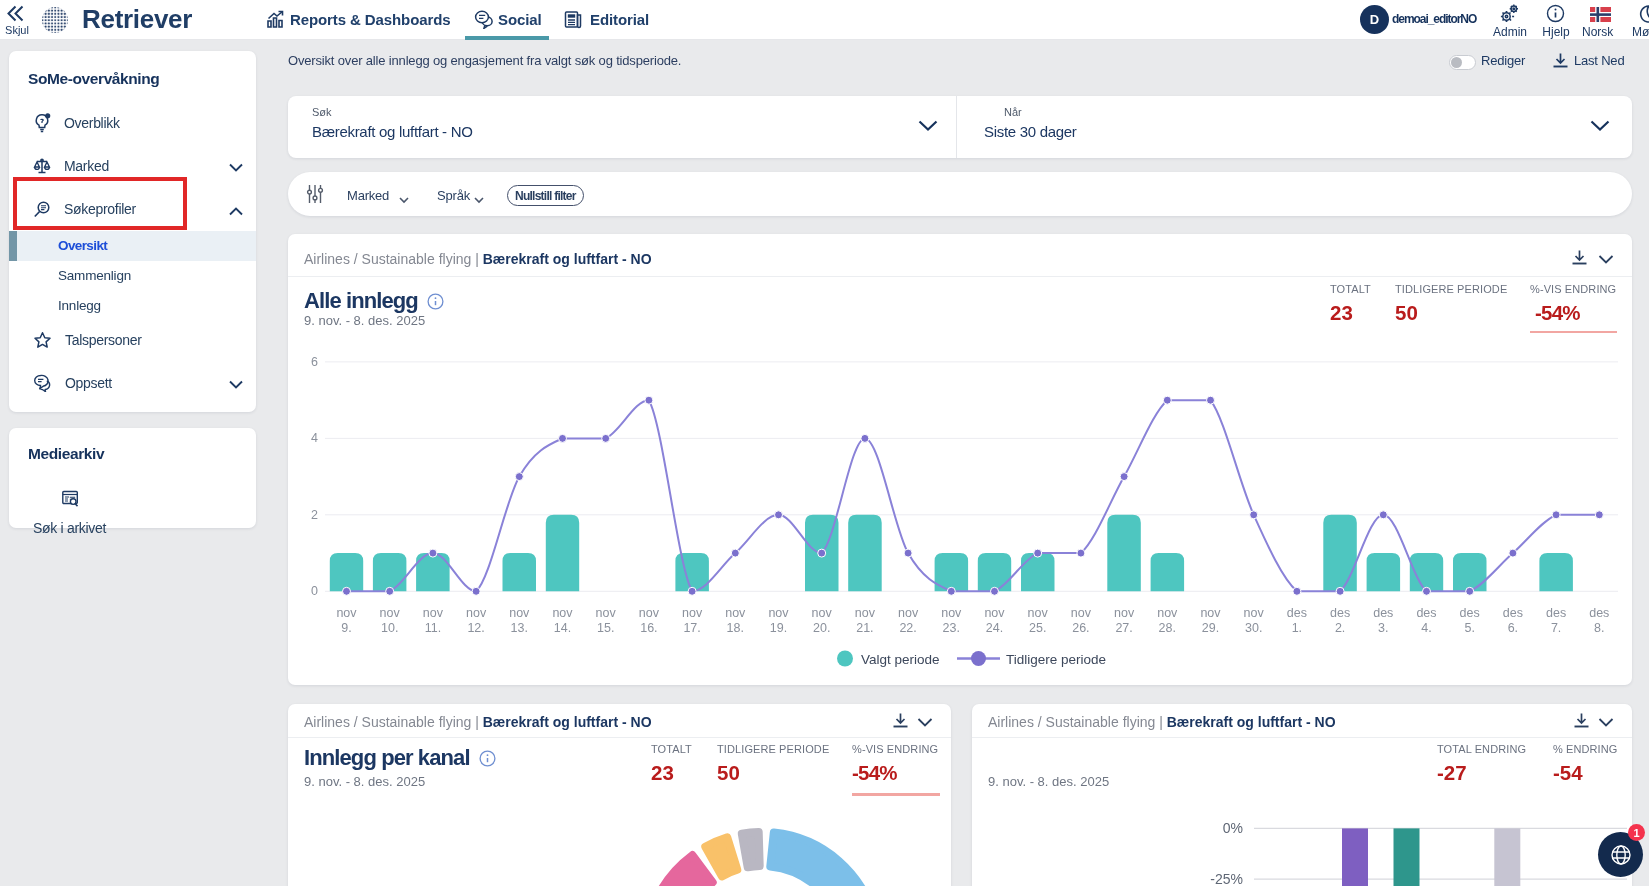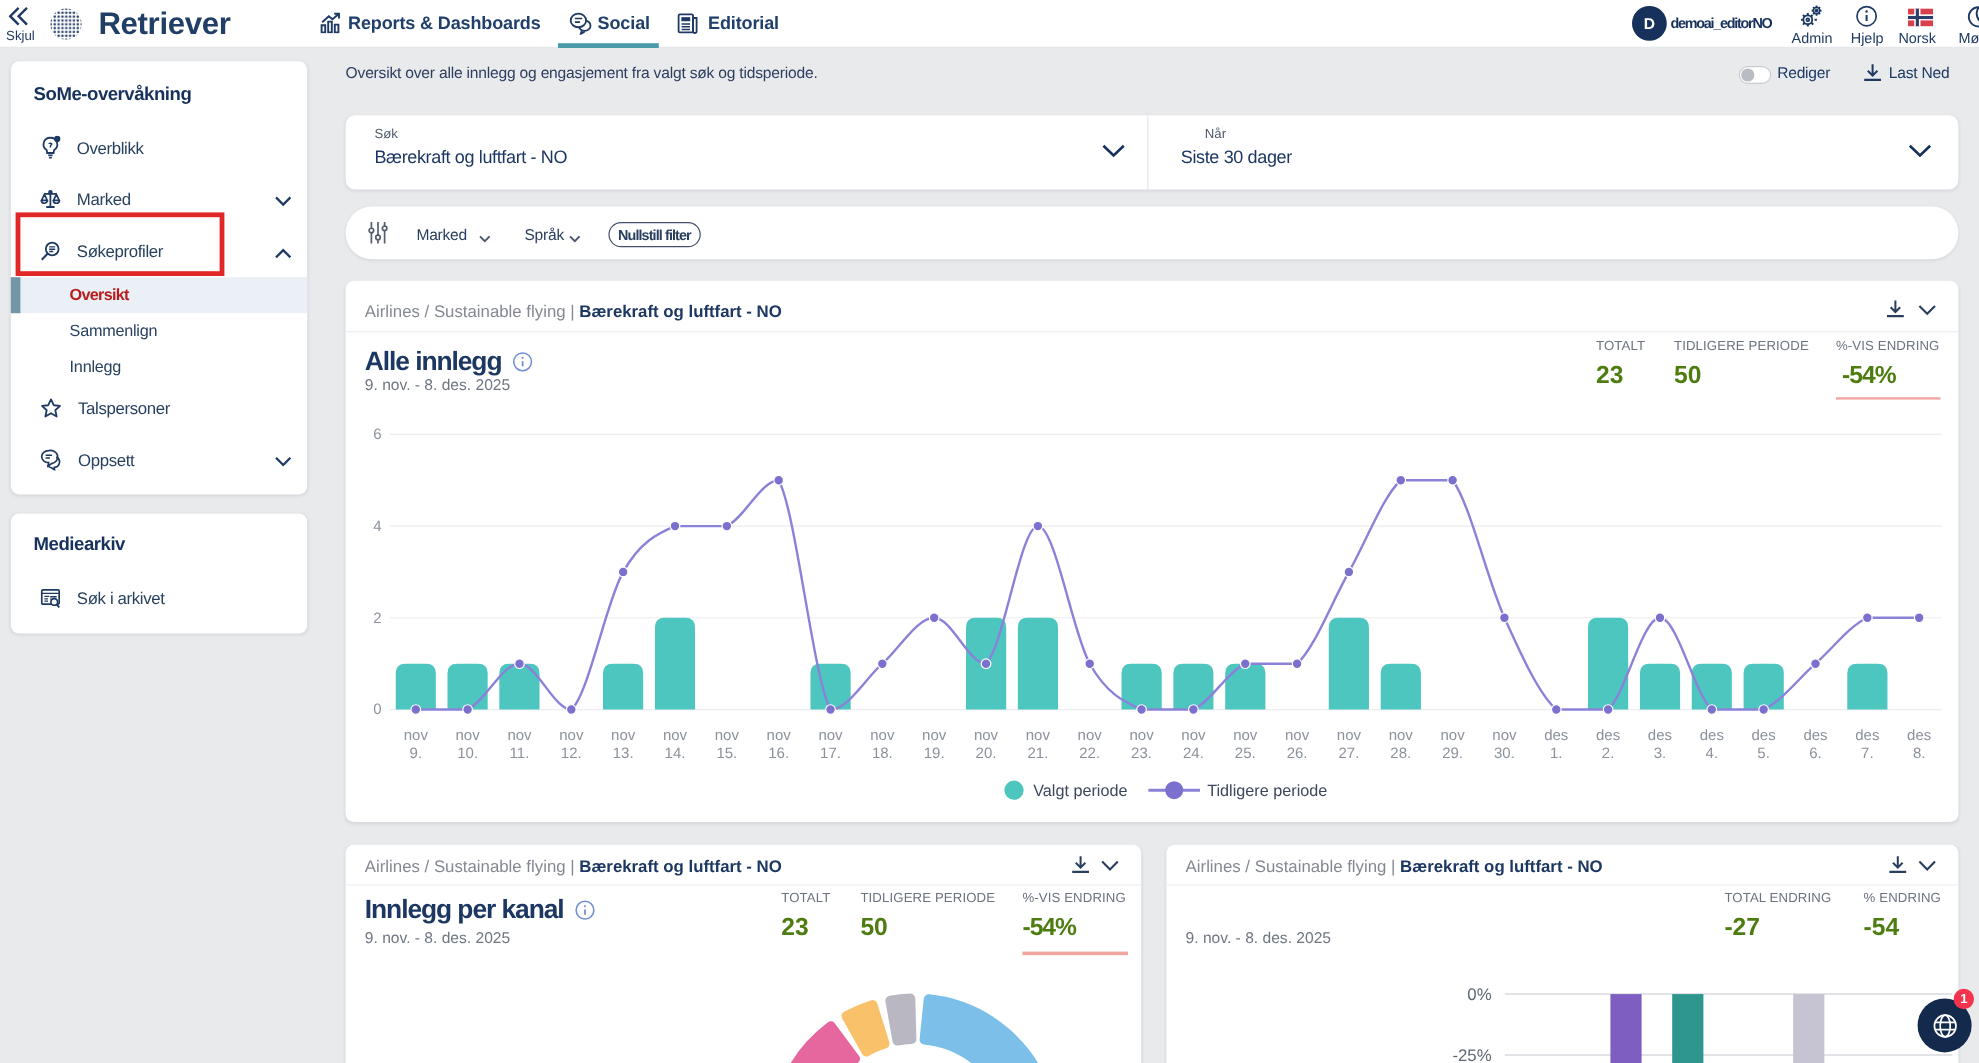--- a/index.html
+++ b/index.html
@@ -3,21 +3,21 @@
 * { margin:0; padding:0; box-sizing:border-box; }
 html,body { width:1649px; height:886px; overflow:hidden; font-family:"Liberation Sans",sans-serif; background:#e9eaec; color:#1e3a63; }
 .abs { position:absolute; }
 .card { position:absolute; background:#fff; border-radius:7px; box-shadow:0 1px 3px rgba(25,39,70,.10); }
 .crumb { font-size:14px; letter-spacing:0px; color:#848892; white-space:nowrap; }
 .crumb b { color:#1c3762; }
 .cardhead { position:absolute; left:16px; right:16px; top:0; height:50px; display:flex; align-items:center; }
 .hdivider { position:absolute; left:0; right:0; top:42px; border-top:1px solid #eceef1; }
 .ctitle { font-size:22px; font-weight:bold; color:#1c3762; letter-spacing:-0.9px; white-space:nowrap; }
 .statlab { font-size:11px; color:#6b7280; letter-spacing:.1px; white-space:nowrap; }
-.statval { font-size:20.5px; font-weight:bold; color:#4d7c0f; margin-top:6px; }
+.statval { font-size:20.5px; font-weight:bold; color:#b91c1c; margin-top:6px; }
 .navitem { font-size:15px; font-weight:bold; letter-spacing:-0.1px; color:#20406b; }
 .sideitem { position:absolute; left:33px; display:flex; align-items:center; gap:13px; font-size:14px; letter-spacing:-0.3px; color:#27415f; }
 .subitem { position:absolute; left:58px; font-size:13.5px; letter-spacing:-0.2px; color:#27415f; }
 .chev { position:absolute; left:228px; width:16px; height:16px; }
 </style></head><body>
 
 <div class="abs" style="left:0;top:0;width:1649px;height:40px;background:#fff;border-bottom:1px solid #e6e7ea;z-index:5;"></div>
 <div class="abs" style="left:7px;top:5px;z-index:6;"><svg width="17" height="17" viewBox="0 0 17 17" style="">
       <g fill="none" stroke="#1e3a63" stroke-width="2">
         <path d="M8.5 1.5 L1.5 8.5 l7 7"></path>
@@ -140,21 +140,21 @@
         <path d="M8 5.7 h5 M8 7.7 h5 M8 9.6 h3.4" stroke-width="1.1"></path>
       </g>
     </svg>
     <span>Søkeprofiler</span>
   </div>
 <div class="chev" style="top:203px;transform:rotate(180deg);"><svg width="16" height="16" viewBox="0 0 16 16" style="">
       <path d="M2 4.5 l6 6 6-6" fill="none" stroke="#1e3a63" stroke-width="1.9"></path>
     </svg></div>
 <div class="abs" style="left:9px;top:231px;width:247px;height:30px;background:#eaf0f5;"></div>
 <div class="abs" style="left:9px;top:231px;width:8px;height:30px;background:#7396a7;"></div>
-<div class="subitem" style="top:238px;font-weight:bold;letter-spacing:-0.6px;color:#b91c1c;">Oversikt</div>
+<div class="subitem" style="top:238px;font-weight:bold;letter-spacing:-0.6px;color:#1d4ed8;">Oversikt</div>
 <div class="subitem" style="top:268px;">Sammenlign</div>
 <div class="subitem" style="top:298px;">Innlegg</div>
 <div class="sideitem" style="top:331px;">
     <svg width="19" height="18" viewBox="0 0 19 18" style="">
       <path d="M9.5 1.8 l2.3 4.9 5.2 .6 -3.9 3.6 1.1 5.2 -4.7-2.7 -4.7 2.7 1.1-5.2 -3.9-3.6 5.2-.6 Z" fill="none" stroke="#1e3a63" stroke-width="1.5" stroke-linejoin="round"></path>
     </svg>
     <span>Talspersoner</span>
   </div>
 <div class="sideitem" style="top:374px;">
     <svg width="19" height="18" viewBox="0 0 19 18" style="">
@@ -166,21 +166,21 @@
     </svg>
     <span>Oppsett</span>
   </div>
 <div class="chev" style="top:377px;"><svg width="16" height="16" viewBox="0 0 16 16" style="">
       <path d="M2 4.5 l6 6 6-6" fill="none" stroke="#1e3a63" stroke-width="1.9"></path>
     </svg></div>
 <div class="abs" style="left:13px;top:177px;width:174px;height:53px;border:4px solid #e12727;z-index:4;"></div>
 
 <div class="card" style="left:9px;top:428px;width:247px;height:100px;"></div>
 <div class="abs" style="left:28px;top:445px;font-size:15.5px;font-weight:bold;letter-spacing:-0.4px;color:#16325c;">Mediearkiv</div>
-<div class="sideitem" style="top:489px;">
+<div class="sideitem" style="top:489px;flex-direction:column;">
     <svg width="18" height="18" viewBox="0 0 18 18" style="">
       <g fill="none" stroke="#1e3a63" stroke-width="1.4">
         <rect x="1.8" y="2.5" width="14.5" height="12" rx="1"></rect>
         <path d="M1.8 5.5 h14.5" stroke-width="1.2"></path>
         <path d="M4 8 h4 M4 10 h3 M4 12 h3" stroke-width="1.1"></path>
         <path d="M8.8 8.3 h5.4 M8.8 10.3 h5.4" stroke-width="1.1"></path>
         <circle cx="12.2" cy="12.6" r="2.8" fill="#fff"></circle>
         <path d="M14.2 14.8 l2.3 2.3" stroke-width="1.6"></path>
       </g>
     </svg>

